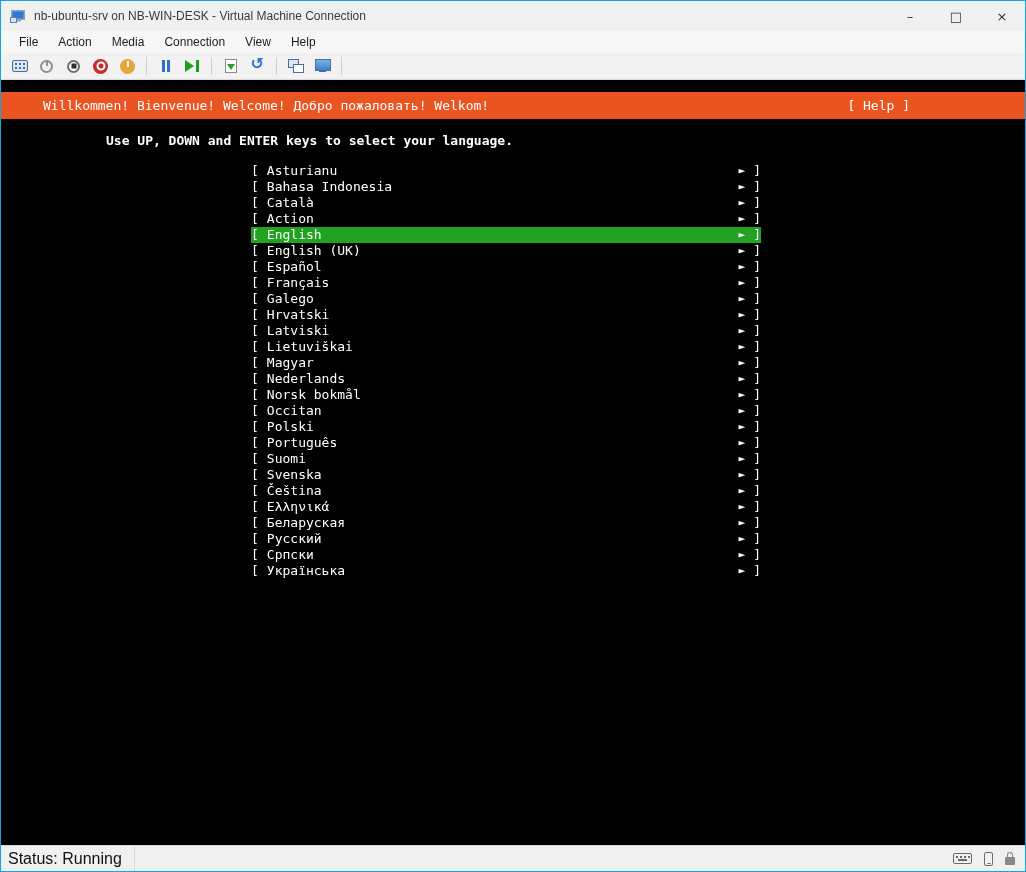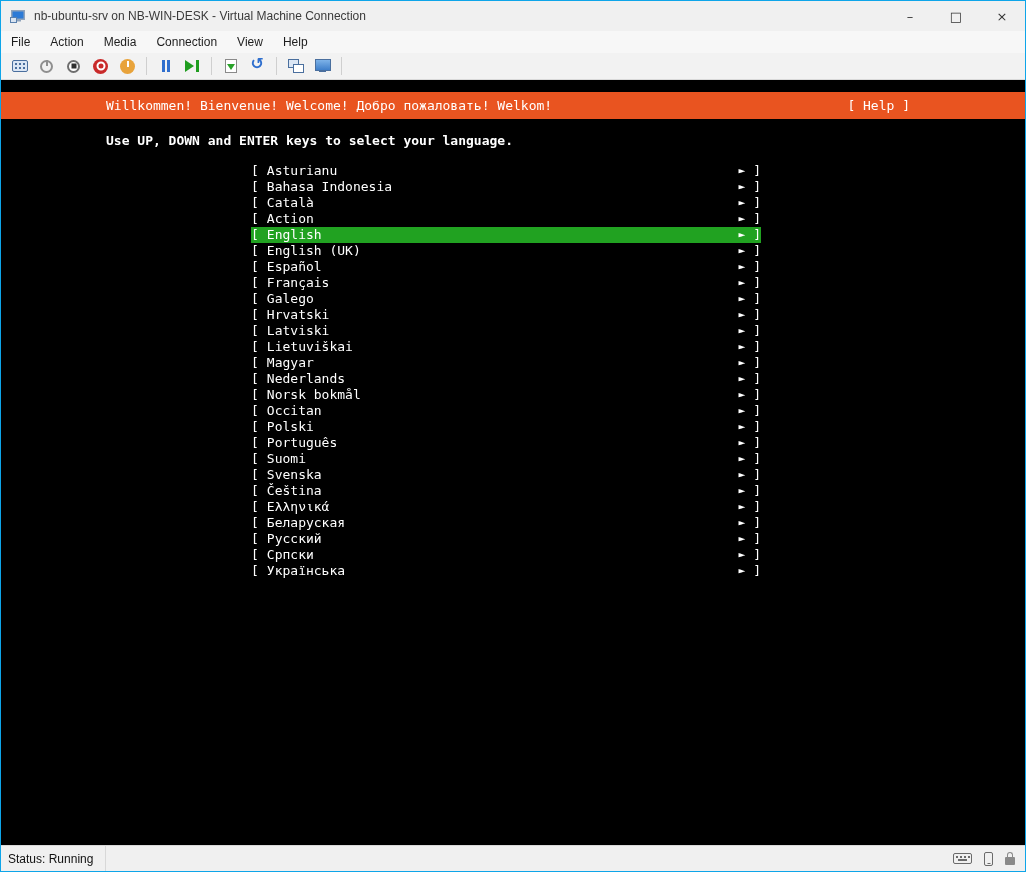--- a/index.html
+++ b/index.html
@@ -15,21 +15,21 @@
   
   .titlebar{height:30px;display:flex;align-items:center;background:#f0f0f0;flex:0 0 auto;}
   .title-icon{margin-left:9px;width:16px;height:16px;flex:0 0 auto;}
   .title-text{margin-left:8px;font-size:12px;color:#3a3a3a;white-space:nowrap;}
   .win-controls{margin-left:auto;display:flex;height:100%;}
   .win-btn{width:46px;height:100%;display:flex;align-items:center;justify-content:center;
     font-size:13px;color:#333;background:transparent;border:none;padding:0;
     font-family:"DejaVu Sans",sans-serif;}
 
   
-  .menubar{height:22px;display:flex;align-items:center;background:#f7f7f7;flex:0 0 auto;}
+  .menubar{height:22px;display:flex;align-items:center;background:#f7f7f7;padding-left:8px;flex:0 0 auto;}
   .menu-item{padding:3px 10px;font-size:12px;color:#1d1d1d;cursor:default;}
 
   
   .toolbar{height:27px;display:flex;align-items:center;background:#f2f2f2;border-bottom:1px solid #d9d9d9;padding-left:6px;gap:2px;flex:0 0 auto;}
   .tb-btn{width:25px;height:23px;display:flex;align-items:center;justify-content:center;background:transparent;border:none;padding:0;}
   .tb-sep{width:1px;height:18px;background:#cfcfcf;margin:0 4px;}
   .tbi{display:inline-block;position:relative;}
 
   .tbi-ctrl-alt-del{width:16px;height:12px;border:1px solid #4a6f9e;background:#dbe6f4;border-radius:2px;}
   .tbi-ctrl-alt-del::after{content:"";position:absolute;left:2px;top:2px;width:2px;height:2px;background:#4a6f9e;
@@ -67,35 +67,35 @@
   .tbi-enhanced-session::after{content:"";position:absolute;left:5px;top:5px;width:9px;height:7px;border:1px solid #4a6f9e;background:#fff;}
 
   .tbi-share{width:16px;height:14px;}
   .tbi-share::before{content:"";position:absolute;left:0;top:0;width:14px;height:10px;border:1px solid #4a6f9e;background:linear-gradient(#7db2e8,#3f7fca);}
   .tbi-share::after{content:"";position:absolute;left:4px;top:11px;width:7px;height:2px;background:#4a6f9e;}
 
   
   .vm-screen{flex:1 1 auto;background:var(--screen-bg);color:var(--vm-text);
     font-family:"DejaVu Sans Mono",monospace;font-size:13px;overflow:hidden;position:relative;}
   .installer-header{margin-top:12px;height:27px;background:var(--header-bg);display:flex;align-items:center;
-    padding:0 115px 0 105px;}
+    padding:0 115px 0 42px;}
   .welcome-text{white-space:pre;}
   .help-button{margin-left:auto;white-space:pre;cursor:default;}
   .instruction{margin:14px 0 0 105px;white-space:pre;font-weight:bold;}
   .lang-list{margin:15px 0 0 250px;width:510px;}
   .lang-row{display:flex;align-items:center;height:16px;line-height:16px;white-space:pre;}
   .lang-row.selected{background:var(--highlight-bg);}
   .lang-row .label{margin-left:8px;}
   .lang-row .spacer{flex:1;}
   .lang-row .arrow{font-size:11px;font-family:"DejaVu Sans Mono","DejaVu Sans",monospace;}
   .lang-row .bc{margin-left:8px;}
 
   
   .statusbar{height:26px;background:#f0f0f0;border-top:1px solid #d8d8d8;display:flex;align-items:center;
-    font-size:12px;color:#111;padding:0 10px 0 7px;flex:0 0 auto;}
+    font-size:16px;color:#111;padding:0 10px 0 7px;flex:0 0 auto;}
   .status-sep{width:1px;align-self:stretch;background:#d8d8d8;margin-left:12px;}
   .status-icons{margin-left:auto;display:flex;align-items:center;gap:12px;}
   .kb-icon{width:19px;height:11px;border:1px solid #6b6b6b;border-radius:2px;position:relative;display:inline-block;}
   .kb-icon::before{content:"";position:absolute;left:2px;top:2px;width:2px;height:2px;background:#6b6b6b;
     box-shadow:4px 0 0 #6b6b6b,8px 0 0 #6b6b6b,12px 0 0 #6b6b6b;}
   .kb-icon::after{content:"";position:absolute;left:4px;bottom:2px;width:9px;height:2px;background:#6b6b6b;}
   .phone-icon{width:9px;height:14px;border:1px solid #6b6b6b;border-radius:2px;position:relative;display:inline-block;}
   .phone-icon::after{content:"";position:absolute;left:50%;bottom:1px;transform:translateX(-50%);width:3px;height:1px;background:#6b6b6b;}
   .lock-icon{width:10px;height:8px;background:#8a8a8a;position:relative;display:inline-block;margin-top:5px;border-radius:1px;}
   .lock-icon::before{content:"";position:absolute;top:-5px;left:2px;width:4px;height:4px;border:1.5px solid #8a8a8a;border-bottom:none;border-radius:3px 3px 0 0;}

